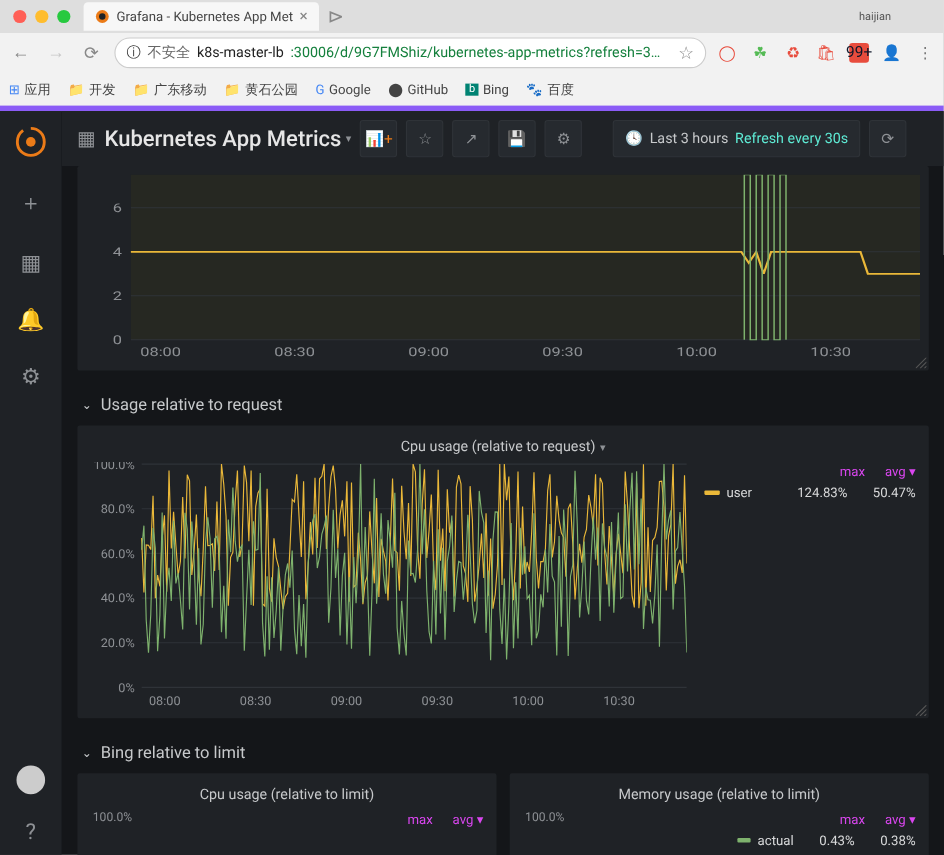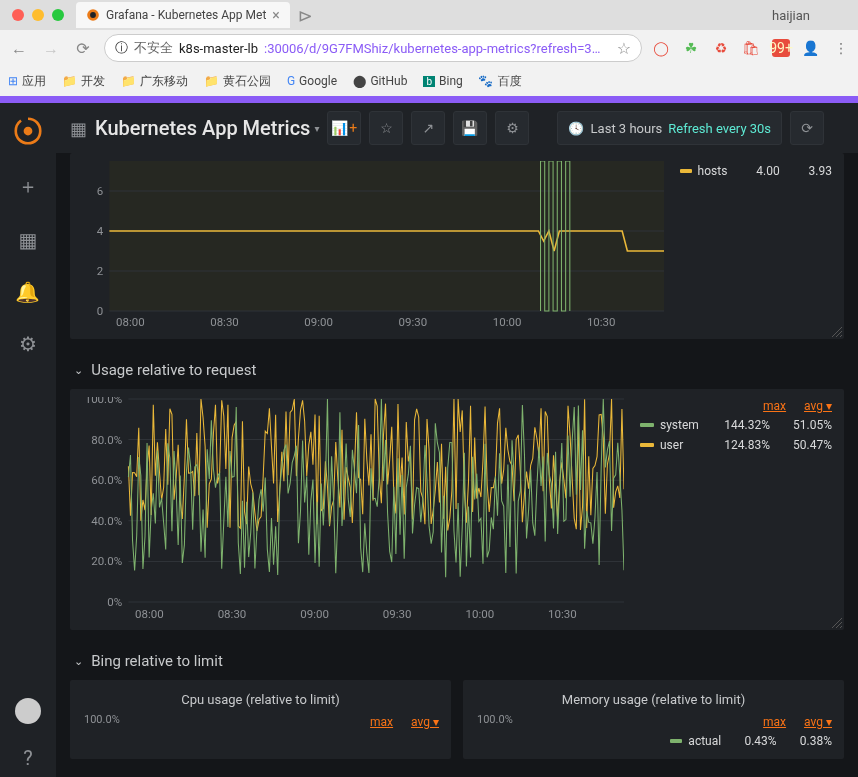--- a/index.html
+++ b/index.html
@@ -1,35 +1,35 @@
 <!DOCTYPE html>
 <html><head>
 <meta charset="utf-8">
 <style>
 * { margin:0; padding:0; box-sizing:border-box; font-family:-apple-system,BlinkMacSystemFont,"Segoe UI",Roboto,sans-serif; }
 body { background:#e8e8e8; width:858px; height:777px; overflow:hidden; }
-.browser-chrome { background:#f2f2f2; border-bottom:7px solid #8b5cf6; }
+.browser-chrome { background:#f2f2f2; border-bottom:5px solid #8b5cf6; }
 .tab-bar { display:flex; align-items:center; height:30px; padding:0 8px; background:#dedede; }
 .traffic { display:flex; gap:8px; margin-right:12px; margin-left:4px;}
 .dot { width:12px; height:12px; border-radius:50%; }
 .dot.r{background:#ff5f56;} .dot.y{background:#ffbd2e;} .dot.g{background:#27c93f;}
 .tab { display:flex; align-items:center; background:#f7f7f7; height:26px; padding:0 10px; border-radius:4px 4px 0 0; gap:6px; font-size:12px; color:#444; max-width:220px;}
 .tab .favicon { width:14px; height:14px; }
 .tab .close-x { color:#888; font-size:14px; cursor:pointer;}
-.user-label { margin-left:auto; font-size:13px; color:#555; padding-right:40px;}
+.user-label { margin-left:auto; font-size:10px; color:#555; padding-right:40px;}
 .addr-bar { display:flex; align-items:center; height:36px; padding:0 8px; gap:10px; }
 .nav-btn { width:22px; height:22px; display:flex; align-items:center; justify-content:center; color:#888; cursor:pointer; font-size:16px;}
 .url-box { flex:1; display:flex; align-items:center; background:#fff; border:1px solid #ccc; border-radius:16px; height:28px; padding:0 10px; font-size:13px; color:#333; gap:6px; overflow:hidden;}
 .url-box .insecure { color:#666; }
 .url-box .host { color:#222; }
-.url-box .path { color:#8b5cf6; }
+.url-box .path { color:#15803d; }
 .star { color:#888; font-size:16px; margin-left:auto;}
 .ext-icons { display:flex; gap:12px; align-items:center;}
 .ext-icons span { width:18px; height:18px; display:flex; align-items:center; justify-content:center; font-size:14px; cursor:pointer;}
-.badge99{background:#e84c3d;color:#fef9c3;font-size:9px;border-radius:3px;padding:1px 3px;}
+.badge99{background:#e84c3d;color:#0f172a;font-size:9px;border-radius:3px;padding:1px 3px;}
 .bookmark-bar { display:flex; align-items:center; height:30px; padding:0 8px; gap:16px; font-size:12px; color:#444;}
 .bm-item{display:flex;align-items:center;gap:4px;cursor:pointer;}
 .folder-ico{color:#888;}
 
 .app { display:flex; height:681px; background:#141619; color:#d8d9da; }
 .sidebar { width:56px; background:#1f2226; display:flex; flex-direction:column; align-items:center; padding-top:14px; gap:28px;}
 .logo { width:28px; height:28px; }
 .side-ic { color:#8e9195; font-size:20px; cursor:pointer;}
 .side-bottom{margin-top:auto;margin-bottom:14px;display:flex;flex-direction:column;align-items:center;gap:22px;}
 .avatar{width:26px;height:26px;border-radius:50%;background:#ccc;}
@@ -53,21 +53,21 @@
 .panel-title .caret{margin-left:4px;}
 
 .row-title{display:flex;align-items:center;gap:8px;color:#c7c9cb;font-size:15px;padding:10px 4px;cursor:pointer;}
 .row-caret{font-size:11px;}
 
 .chart-wrap{display:flex;gap:12px;}
 .plot{flex:1;position:relative;}
 .plot svg{display:block;}
 .legend{width:200px;font-size:12px;}
 .legend-hdr{display:flex;justify-content:flex-end;gap:18px;padding:2px 4px;}
-.legend-hdr span{color:#f97316;cursor:pointer;text-decoration:underline;}
+.legend-hdr span{color:#d946ef;cursor:pointer;}
 .legend-row{display:flex;align-items:center;gap:6px;padding:3px 4px;}
 .swatch{width:14px;height:4px;border-radius:1px;}
 .lname{flex:1;color:#d8d9da;}
 .lval{width:56px;text-align:right;color:#d8d9da;}
 
 .axis-label{font-size:11px;fill:#8e9195;}
 .grid-line{stroke:#2f3338;stroke-width:1;}
 
 .two-col{display:flex;gap:12px;}
 .two-col .panel{flex:1;}
@@ -214,42 +214,35 @@
 
               <polyline points="442,150 442,0 446,0 446,150 450,150 450,0 454,0 454,150 458,150 458,0 462,0 462,150 466,150 466,0 470,0 470,150" fill="none" stroke="#7eb26d" stroke-width="1"></polyline>
               <text class="axis-label" x="50" y="165" text-anchor="middle">08:00</text>
               <text class="axis-label" x="140" y="165" text-anchor="middle">08:30</text>
               <text class="axis-label" x="230" y="165" text-anchor="middle">09:00</text>
               <text class="axis-label" x="320" y="165" text-anchor="middle">09:30</text>
               <text class="axis-label" x="410" y="165" text-anchor="middle">10:00</text>
               <text class="axis-label" x="500" y="165" text-anchor="middle">10:30</text>
             </svg>
           </div>
-          <div class="legend" style="width:160px;">
-            <div class="legend-row">
-              <span class="swatch" style="background:#eab839;"></span>
-              <span class="lname">hosts</span>
-              <span class="lval">4.00</span>
-              <span class="lval">3.93</span>
-            </div>
-          </div>
         </div>
         <div class="resize-handle">
             <svg width="10" height="10">
               <path d="M0 10 L10 0 M4 10 L10 4 M8 10 L10 8" stroke="#555" stroke-width="1"></path>
             </svg>
           </div>
       </div>
 
       <div class="row-title">
         <span class="row-caret">⌄</span>
         <span>Usage relative to request</span>
       </div>
 
       <div class="panel">
+        <div class="panel-title"><span>Cpu usage (relative to request)</span><span class="caret">▾</span></div>
         <div class="chart-wrap">
           <div class="plot">
             <svg width="100%" height="225" viewBox="0 0 520 225" preserveAspectRatio="none" id="cpu-req-svg">
               <g id="cpu-req-grid">
                   <line x1="48" x2="520" y1="205" y2="205" class="grid-line"></line>
                   <text x="42" y="209" text-anchor="end" class="axis-label">0%</text>
                   <line x1="48" x2="520" y1="164.4" y2="164.4" class="grid-line"></line>
                   <text x="42" y="168.4" text-anchor="end" class="axis-label">20.0%</text>
                   <line x1="48" x2="520" y1="123.8" y2="123.8" class="grid-line"></line>
                   <text x="42" y="127.8" text-anchor="end" class="axis-label">40.0%</text>
@@ -273,26 +266,20 @@
                   <text x="461.33333333333337" y="221" text-anchor="middle" class="axis-label">10:30</text>
                 </g>
             </svg>
           </div>
           <div class="legend">
             <div class="legend-hdr">
               <span>max</span>
               <span><span>avg</span> ▾</span>
             </div>
             <div class="legend-row">
-              <span class="swatch" style="background:#7eb26d;"></span>
-              <span class="lname">system</span>
-              <span class="lval">144.32%</span>
-              <span class="lval">51.05%</span>
-            </div>
-            <div class="legend-row">
               <span class="swatch" style="background:#eab839;"></span>
               <span class="lname">user</span>
               <span class="lval">124.83%</span>
               <span class="lval">50.47%</span>
             </div>
           </div>
         </div>
         <div class="resize-handle">
             <svg width="10" height="10">
               <path d="M0 10 L10 0 M4 10 L10 4 M8 10 L10 8" stroke="#555" stroke-width="1"></path>

